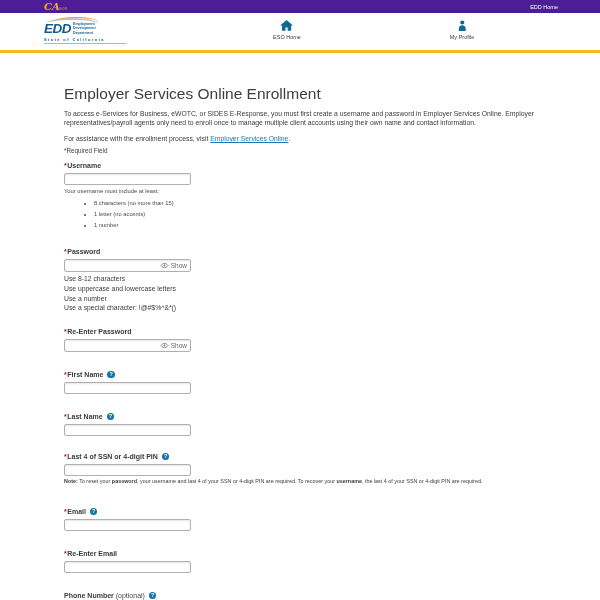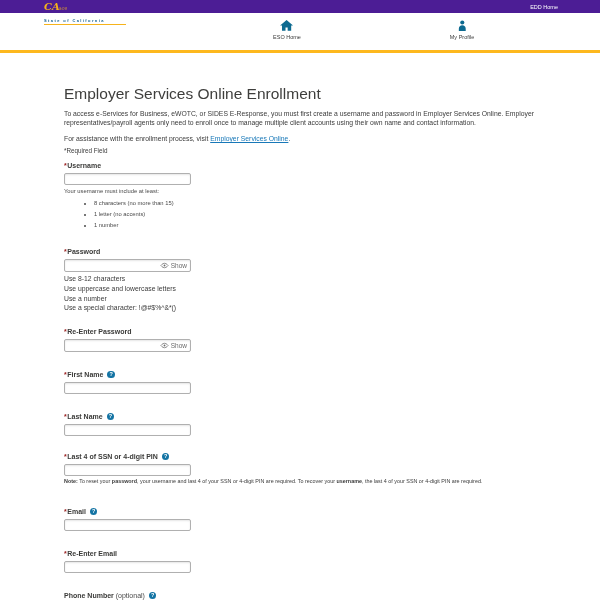--- a/index.html
+++ b/index.html
@@ -98,20 +98,30 @@
 <div class="topbar">
   <div class="ca-logo">
     <span class="ca">CA</span>
     <span class="gov">GOV</span>
   </div>
   <a class="topbar-link">EDD Home</a>
 </div>
 
 <div class="header">
   <div class="edd-logo">
+    <div class="edd-row">
+      <div class="edd-arc"></div>
+      <div class="edd-arc2"></div>
+      <div class="edd-word">EDD</div>
+      <div class="edd-lines">
+        <div>Employment</div>
+        <div>Development</div>
+        <div>Department</div>
+      </div>
+    </div>
     <div class="edd-state">State of California</div>
     <div class="edd-underline"></div>
   </div>
 
   <a class="nav-item eso">
     <span class="nav-icon">
       <svg viewBox="0 0 24 20" width="13" height="11">
           <path d="M12 0 0 10h3.5v9.5h6.5v-6h4v6h6.5V10H24z"></path>
         </svg>
     </span>

